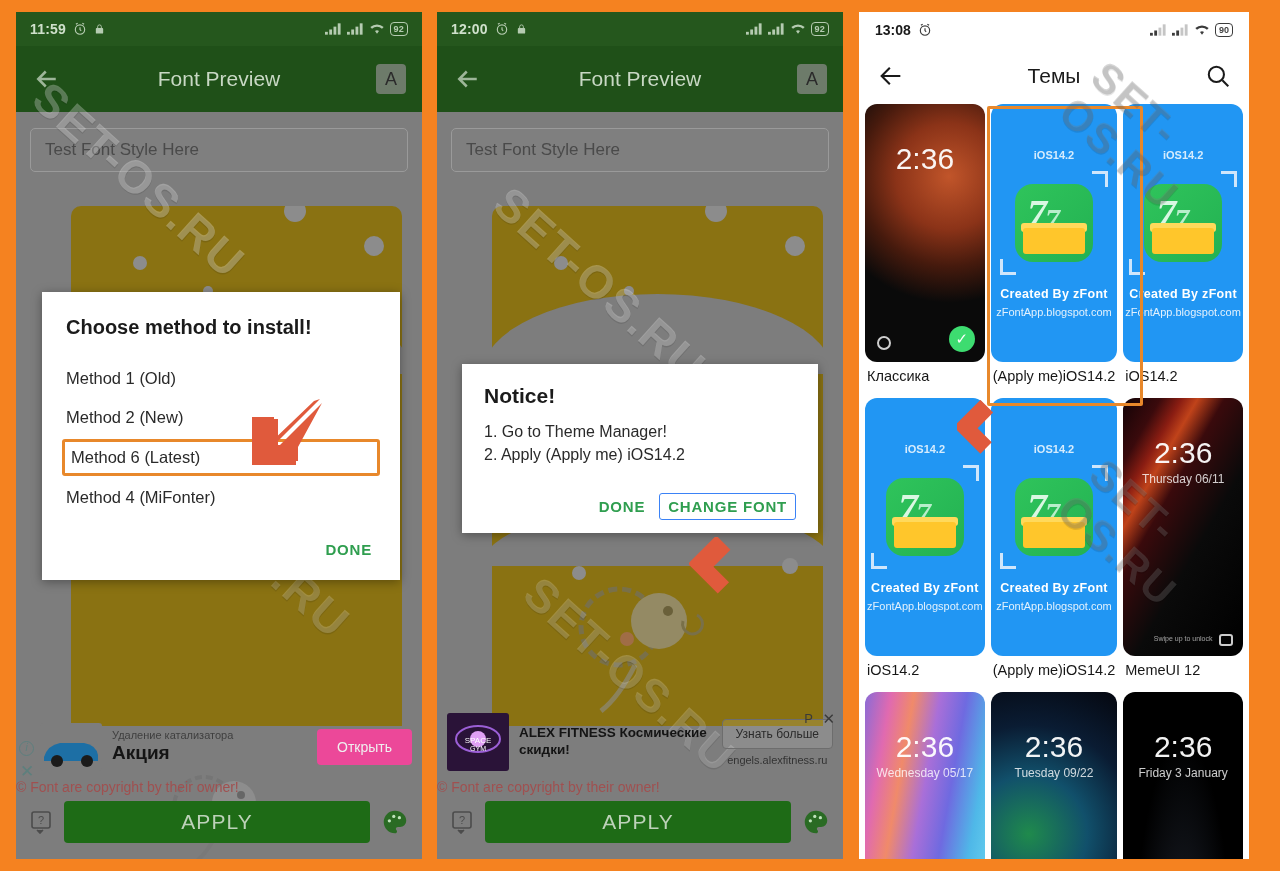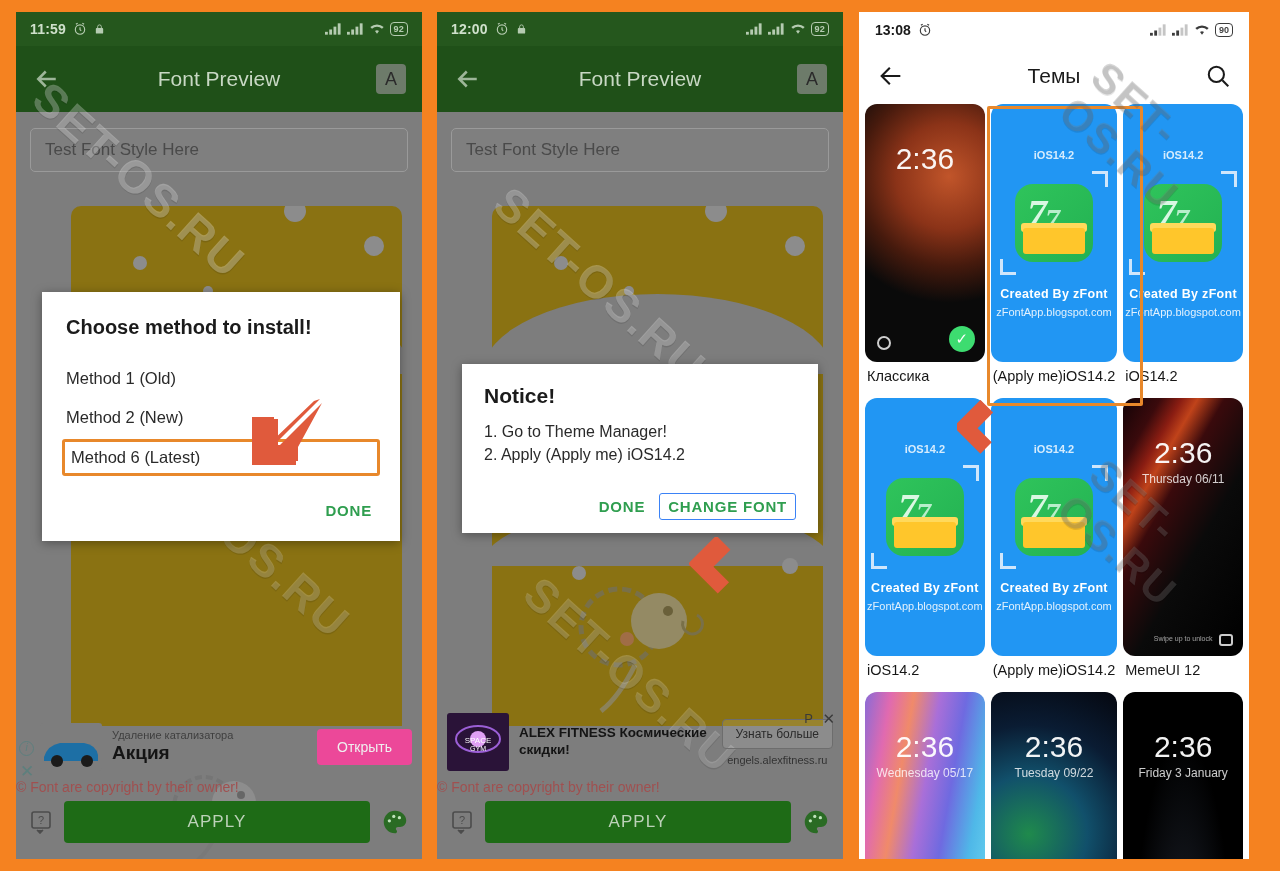--- a/index.html
+++ b/index.html
@@ -84,21 +84,21 @@
   .ad-x { position: absolute; left: 4px; top: 48px; color: #5d7f7d; font-size: 17px; line-height: 1; }
   .ad-p { position: absolute; right: 30px; top: 6px; color: #3a3a3a; font-size: 13px; }
   .ad-close2 { position: absolute; right: 8px; top: 5px; color: #3a3a3a; font-size: 15px; }
 
   .copyright { color: #a05050; font-size: 14px; padding: 2px 0 6px; }
 
   .applyrow { display: flex; align-items: center; gap: 10px; padding: 0 12px 16px; }
   .helpbtn { width: 26px; height: 28px; color: #4c4c4c; font-size: 16px; display:flex; align-items:center; justify-content:center; }
   .applybtn {
     flex: 1; height: 42px; background: #1e6b16; border-radius: 4px;
-    color: #bdd2b9; font-size: 17px; letter-spacing: 1.1px;
+    color: #bdd2b9; font-size: 21px; letter-spacing: 1.1px;
     display: flex; align-items: center; justify-content: center;
   }
   .palettebtn { width: 30px; height: 30px; }
 
   
   .dialog { position: absolute; background: #ffffff; box-shadow: 0 2px 10px rgba(0,0,0,.35); }
   #dlg-method { left: 26px; top: 280px; width: 358px; padding: 24px 24px 16px; }
   .dlg-title { font-size: 20px; font-weight: bold; color: #1b1b1b; margin-bottom: 22px; }
   .dlg-item { font-size: 16.5px; color: #2a2a2a; padding: 8px 4px; margin: 4px -4px; }
   .dlg-item.sel { border: 3px solid #E8882B; border-radius: 3px; padding: 6px 6px; }
@@ -245,20 +245,21 @@
 
         <div class="wm" style="left:-10px; top:25px; transform: rotate(42deg); font-size:46px; color: rgba(255,255,255,.28);">SET-OS.RU</div>
         <div class="wm" style="left:95px; top:385px; transform: rotate(42deg); font-size:46px; color: rgba(255,255,255,.20);">SET-OS.RU</div>
       </div>
 
       <div class="dialog" id="dlg-method">
         <div class="dlg-title">Choose method to install!</div>
         <div class="dlg-item">Method 1 (Old)</div>
         <div class="dlg-item">Method 2 (New)</div>
         <div class="dlg-item sel">Method 6 (Latest)</div>
+        <div class="dlg-item">Method 4 (MiFonter)</div>
         <div class="dlg-actions">
           <div class="dlg-btn">DONE</div>
         </div>
       </div>
 
       <svg class="arrow" style="left:218px; top:383px; width:92px; height:78px;" viewBox="0 0 92 78">
         <path d="M86 4 L40 50 L40 22 L18 22 L18 62 L18 70 L62 70 L62 50 L34 50 L80 6 Z" fill="#E05A3C"></path>
         <path d="M88 8 L44 52 L44 24 L20 24 L20 66 L64 66 L64 52 Z" fill="#E05A3C"></path>
       </svg>
 

